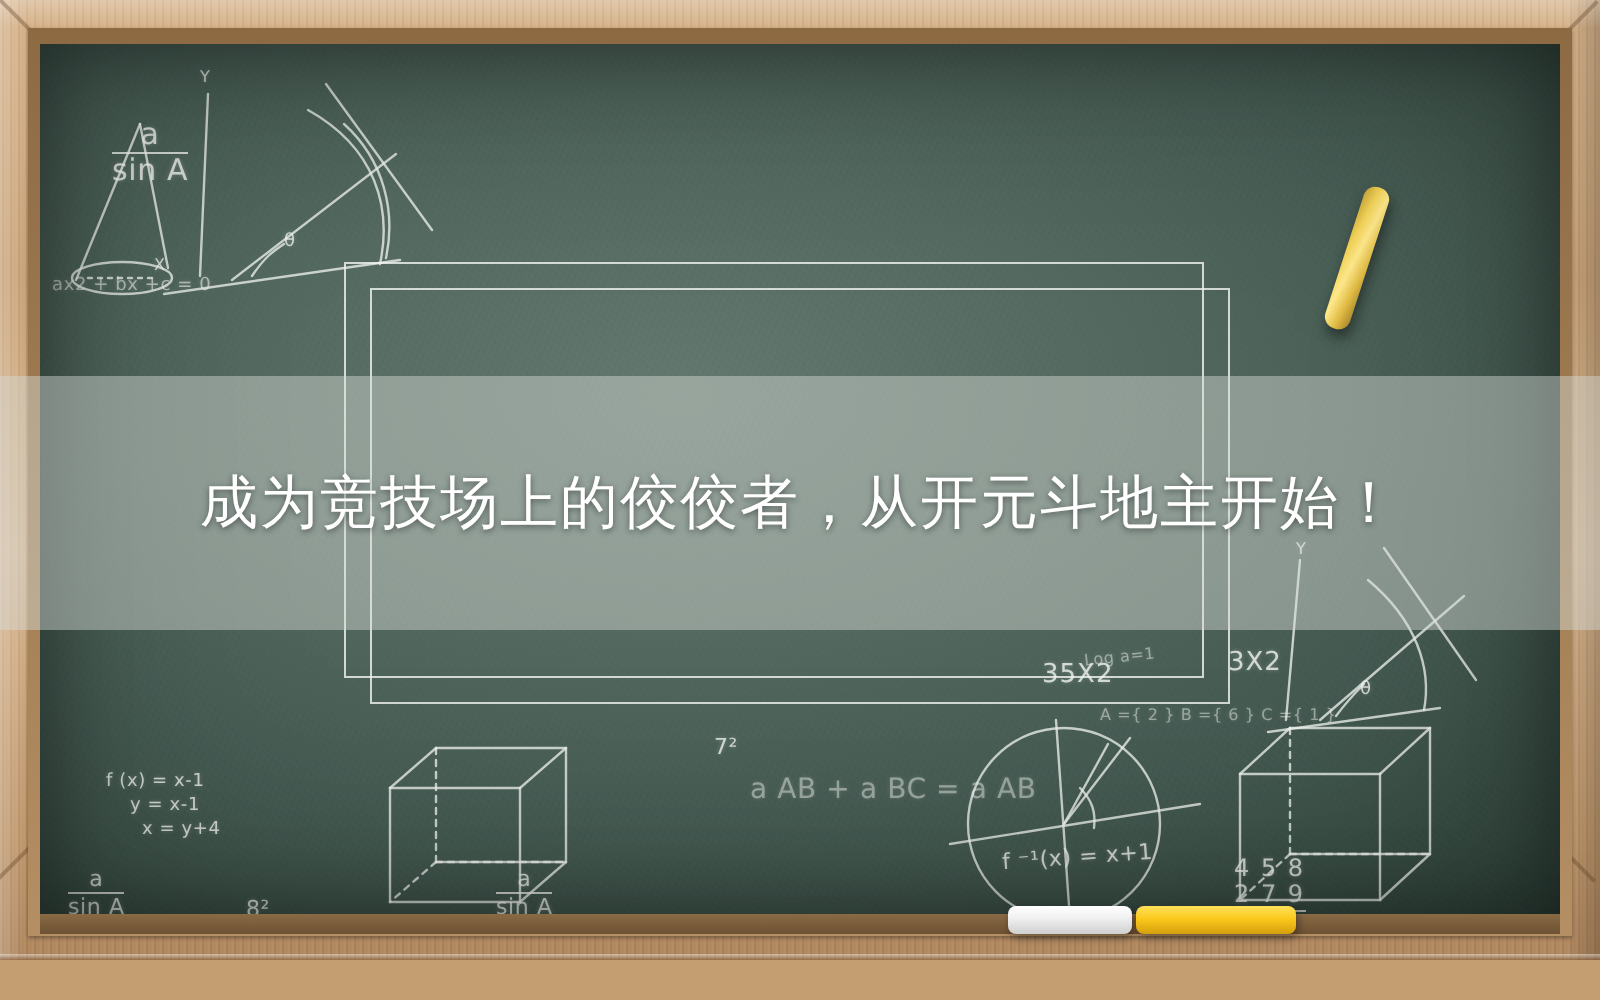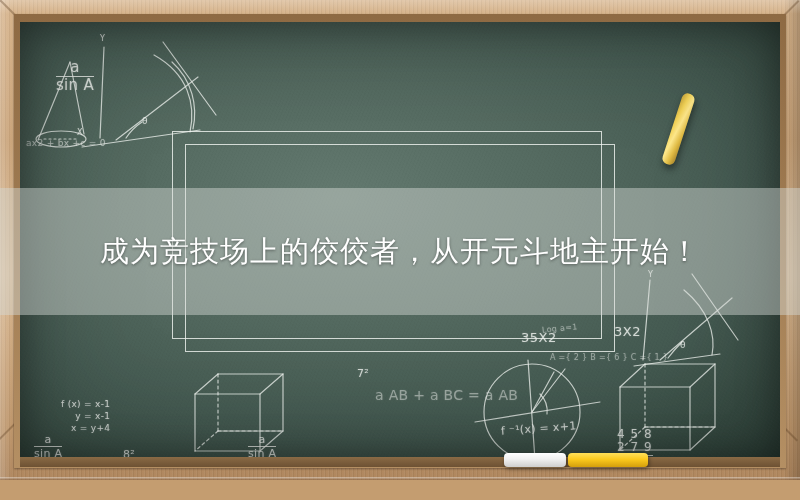--- a/index.html
+++ b/index.html
@@ -214,21 +214,21 @@
       </span>
     </div>
     <div class="ctext" style="left:6px;top:116px;font-size:9px;opacity:.75;">ax2 + bx +c = 0</div>
     <div class="ctext" style="left:80px;top:12px;font-size:8px;">Y</div>
     <div class="ctext" style="left:57px;top:106px;font-size:8px;">X</div>
     <div class="ctext" style="left:122px;top:94px;font-size:9px;">θ</div>
 
     <div class="ctext" style="left:628px;top:248px;font-size:8px;">Y</div>
     <div class="ctext" style="left:660px;top:318px;font-size:9px;">θ</div>
 
-    <div class="ctext" style="left:33px;top:376px;font-size:9px;line-height:1.35;text-align:right;">
+    <div class="ctext" style="left:33px;top:363px;font-size:9px;line-height:1.35;">
       <span>f (x)  = x-1</span><br>
       <span style="margin-left:12px;display:inline-block">y = x-1</span><br>
       <span style="margin-left:18px;display:inline-block">x = y+4</span>
     </div>
 
     <div class="ctext" style="left:337px;top:345px;font-size:11px;">7²</div>
     <div class="ctext" style="left:103px;top:426px;font-size:11px;">8²</div>
 
     <div class="ctext" style="left:14px;top:412px;font-size:11px;">
       <span class="frac">

